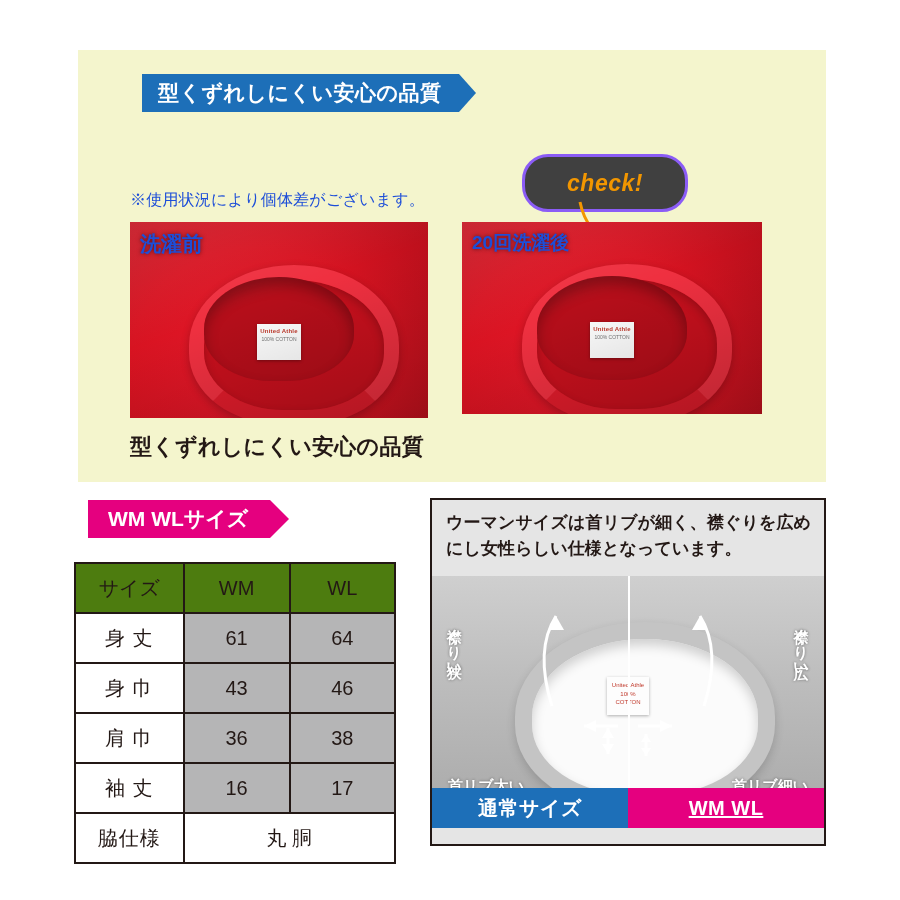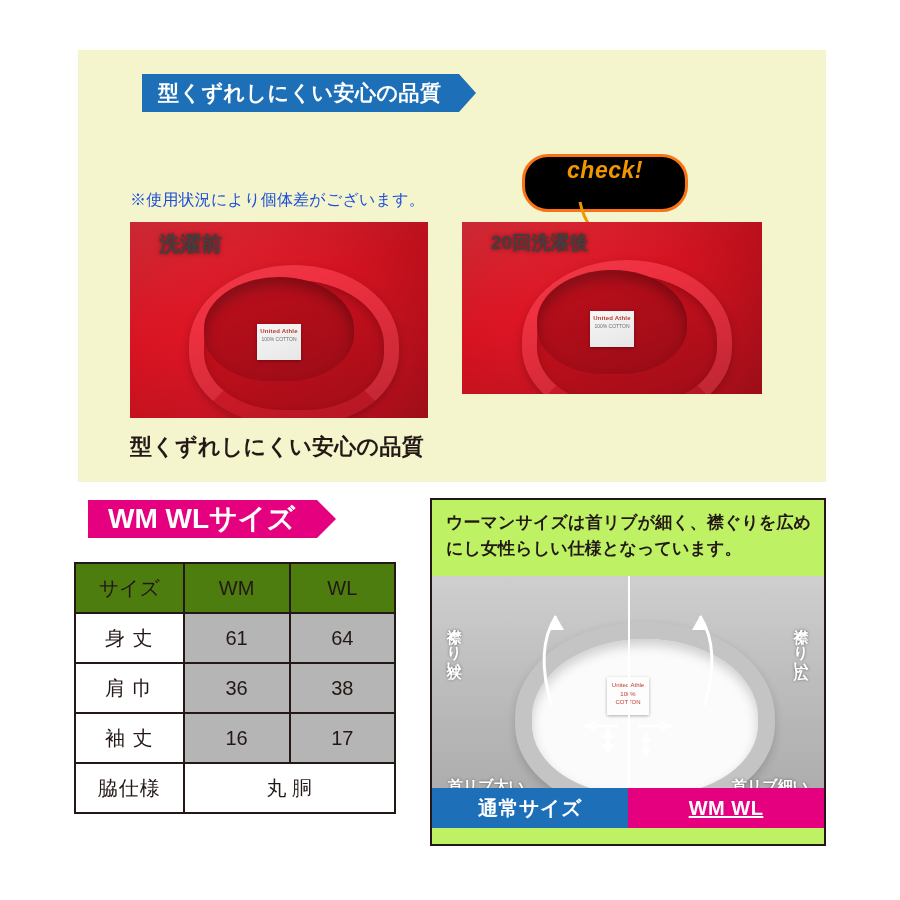--- a/index.html
+++ b/index.html
@@ -72,25 +72,26 @@
     color: #1d4ed8;
   }
 
   
   .check-bubble {
     position: absolute;
     left: 444px;
     top: 104px;
     width: 160px;
     height: 52px;
-    border: 3px solid #f97316;
+    border: 3px solid #8b5cf6;
     border-radius: 26px;
     display: flex;
+    align-items: center;
     justify-content: center;
-    background: #000000;
+    background: #404040;
   }
   .check-bubble span {
     color: #f29600;
     font-size: 23px;
     font-weight: bold;
     font-style: italic;
     letter-spacing: 0.5px;
   }
   .check-tail {
     position: absolute;
@@ -100,32 +101,31 @@
     height: 50px;
   }
 
   
   .photo {
     position: absolute;
     overflow: hidden;
     background: #cfcfcf;
   }
   .photo-left  { left: 52px;  top: 172px; width: 298px; height: 196px; }
-  .photo-right { left: 384px; top: 172px; width: 300px; height: 172px; }
+  .photo-right { left: 384px; top: 172px; width: 300px; height: 192px; }
 
   .photo-label {
     position: absolute;
     left: 10px;
     top: 8px;
-    color: #404040;
+    color: #1d4ed8;
     font-size: 21px;
     font-weight: bold;
     text-shadow: 0 0 4px rgba(0,0,0,.55);
     z-index: 4;
-    margin-left: 19px;
   }
   .photo-label.small { font-size: 19px; }
 
   .shirt-bg {
     position: absolute;
     inset: 0;
     background: radial-gradient(circle at 42% 78%, #e8192b 0%, #d71321 55%, #b80f1b 100%);
   }
   .collar {
     position: absolute;
@@ -187,21 +187,21 @@
   
   .size-heading {
     position: absolute;
     left: 88px;
     top: 500px;
     height: 38px;
     display: flex;
     align-items: center;
     background: #e5007f;
     color: #ffffff;
-    font-size: 28px;
+    font-size: 21px;
     font-weight: bold;
     padding: 0 22px 0 20px;
   }
   .size-heading::after {
     content: "";
     position: absolute;
     right: -19px;
     top: 0;
     width: 0;
     height: 0;
@@ -244,21 +244,21 @@
 
   
   .illust-box {
     position: absolute;
     left: 430px;
     top: 498px;
     width: 396px;
     height: 348px;
     border: 2px solid #231815;
     box-sizing: border-box;
-    background: #bef264;
+    background: #e5e5e5;
     overflow: hidden;
   }
   .illust-text {
     position: absolute;
     left: 14px;
     top: 10px;
     width: 368px;
     font-size: 17px;
     line-height: 1.55;
     font-weight: bold;
@@ -411,20 +411,25 @@
       <th class="col-v">WL</th>
     </tr>
   </thead>
   <tbody>
     <tr>
       <td class="rowhead">身 丈</td>
       <td class="val">61</td>
       <td class="val">64</td>
     </tr>
     <tr>
+      <td class="rowhead">身 巾</td>
+      <td class="val">43</td>
+      <td class="val">46</td>
+    </tr>
+    <tr>
       <td class="rowhead">肩 巾</td>
       <td class="val">36</td>
       <td class="val">38</td>
     </tr>
     <tr>
       <td class="rowhead">袖 丈</td>
       <td class="val">16</td>
       <td class="val">17</td>
     </tr>
     <tr>

